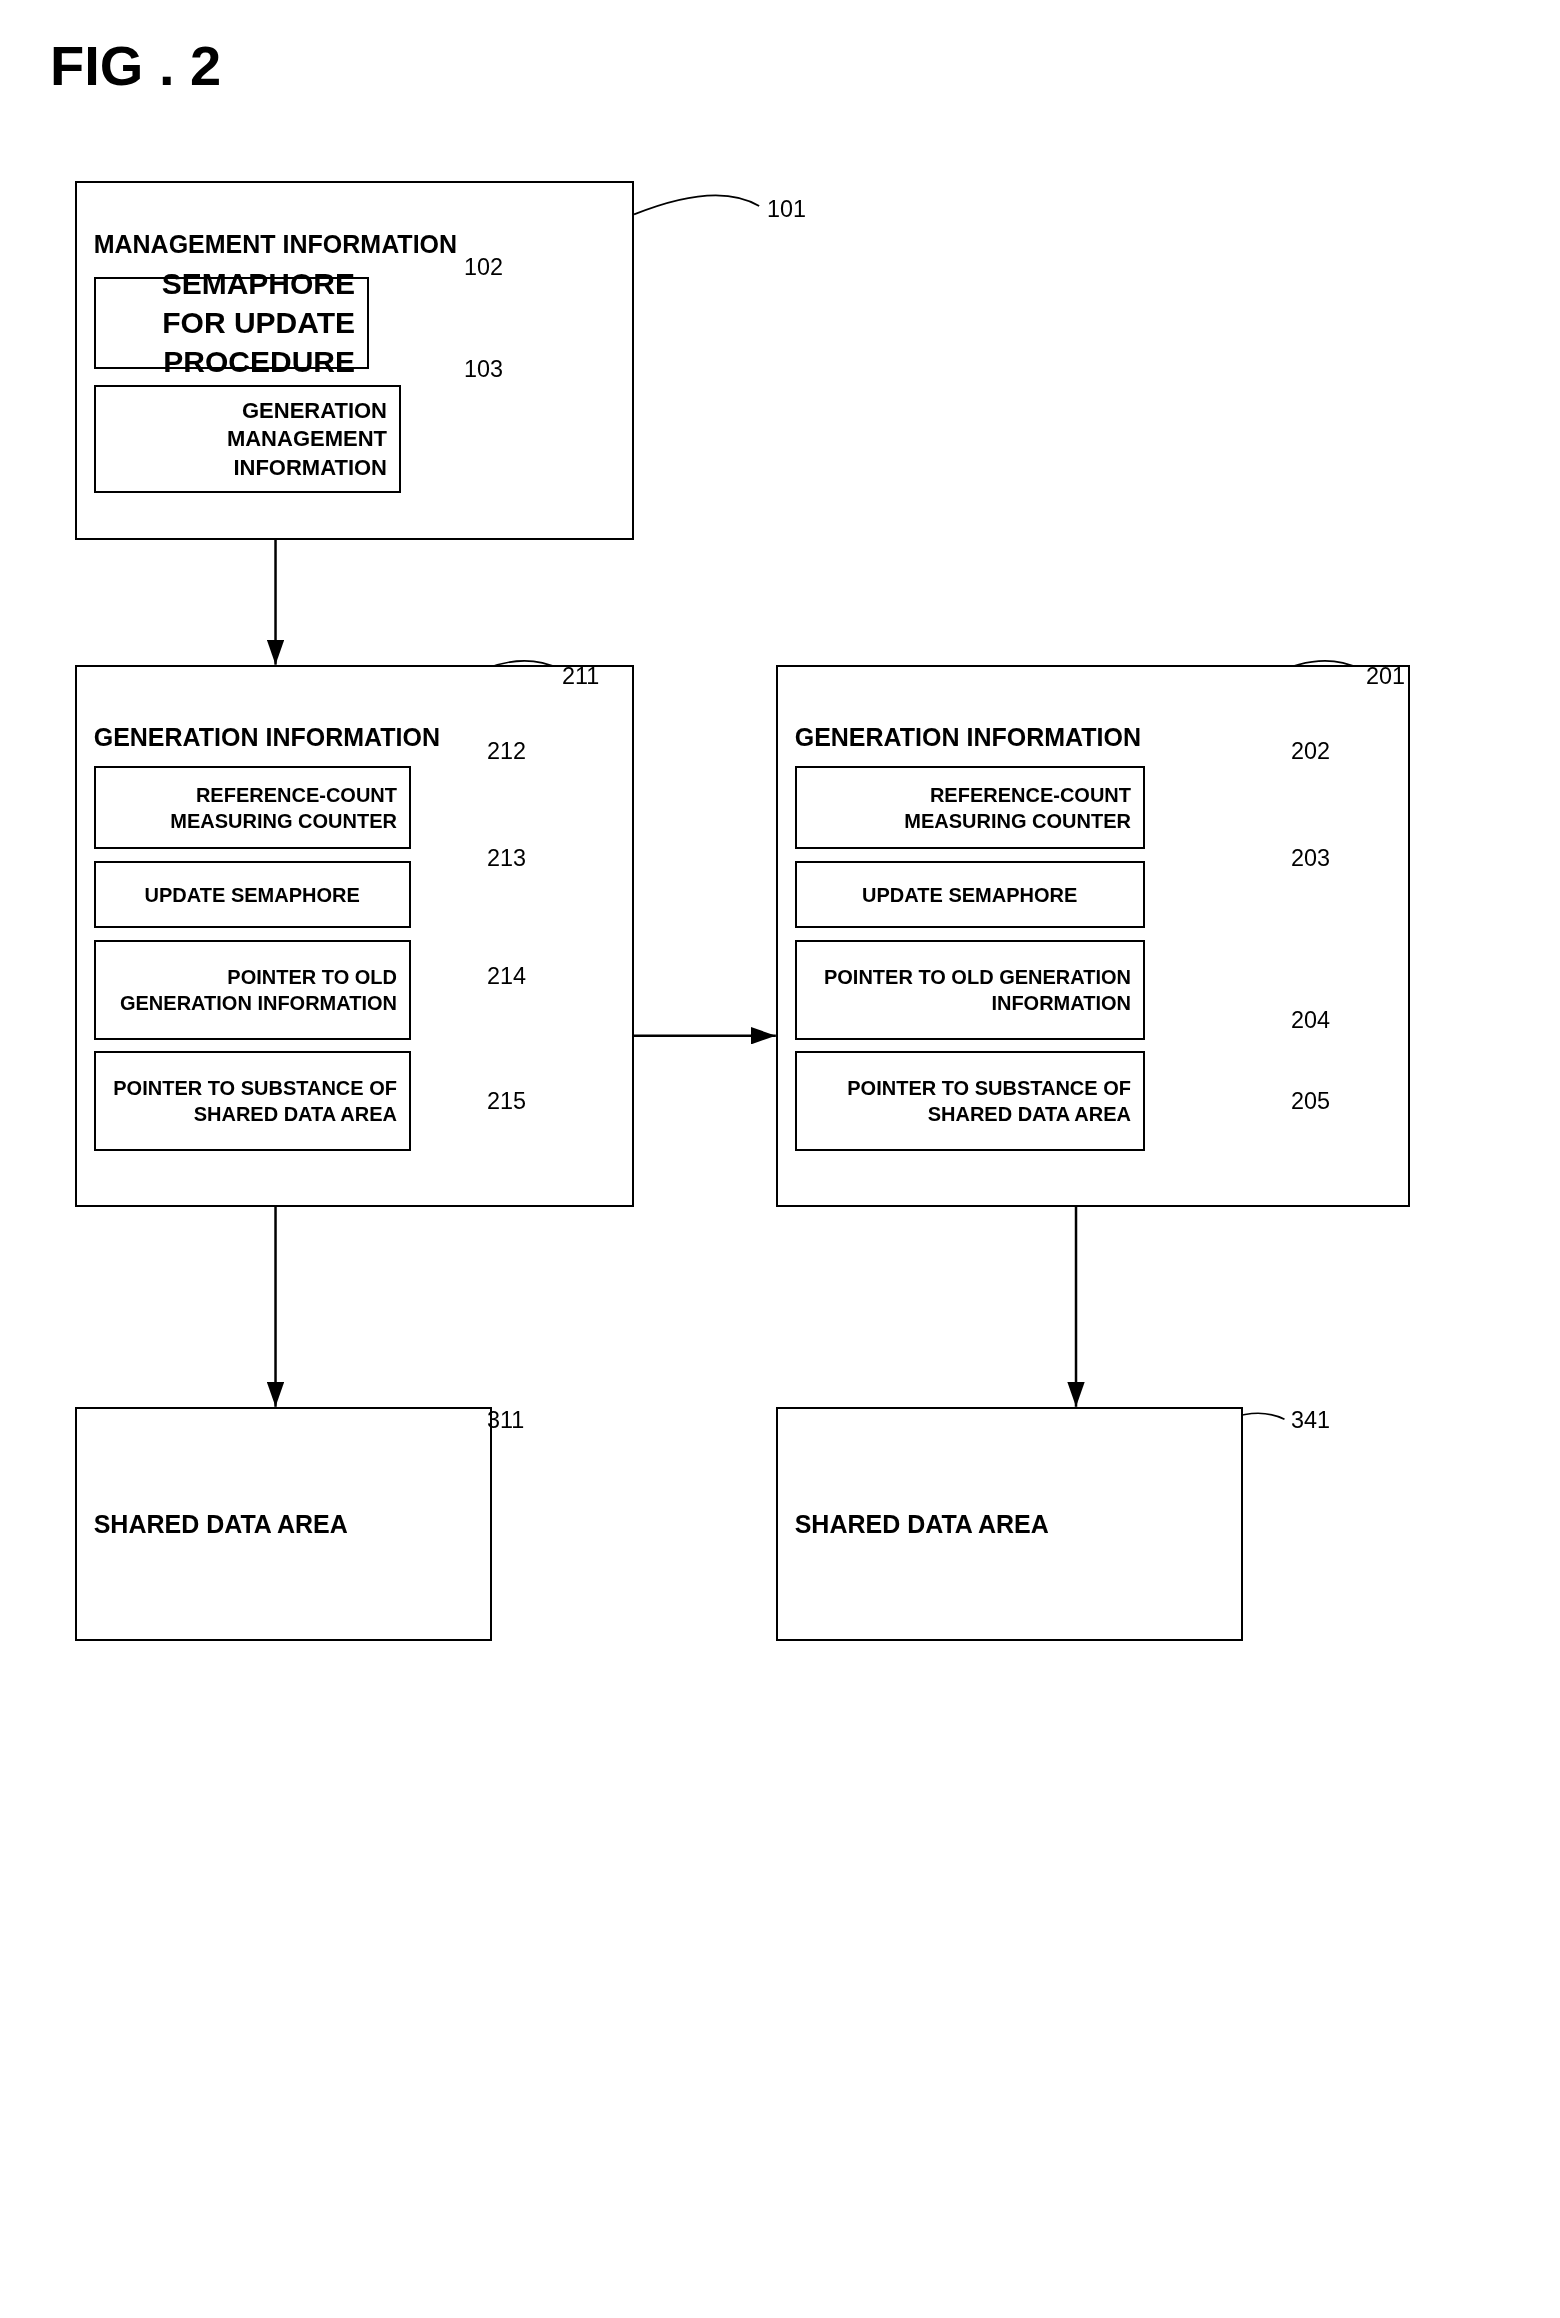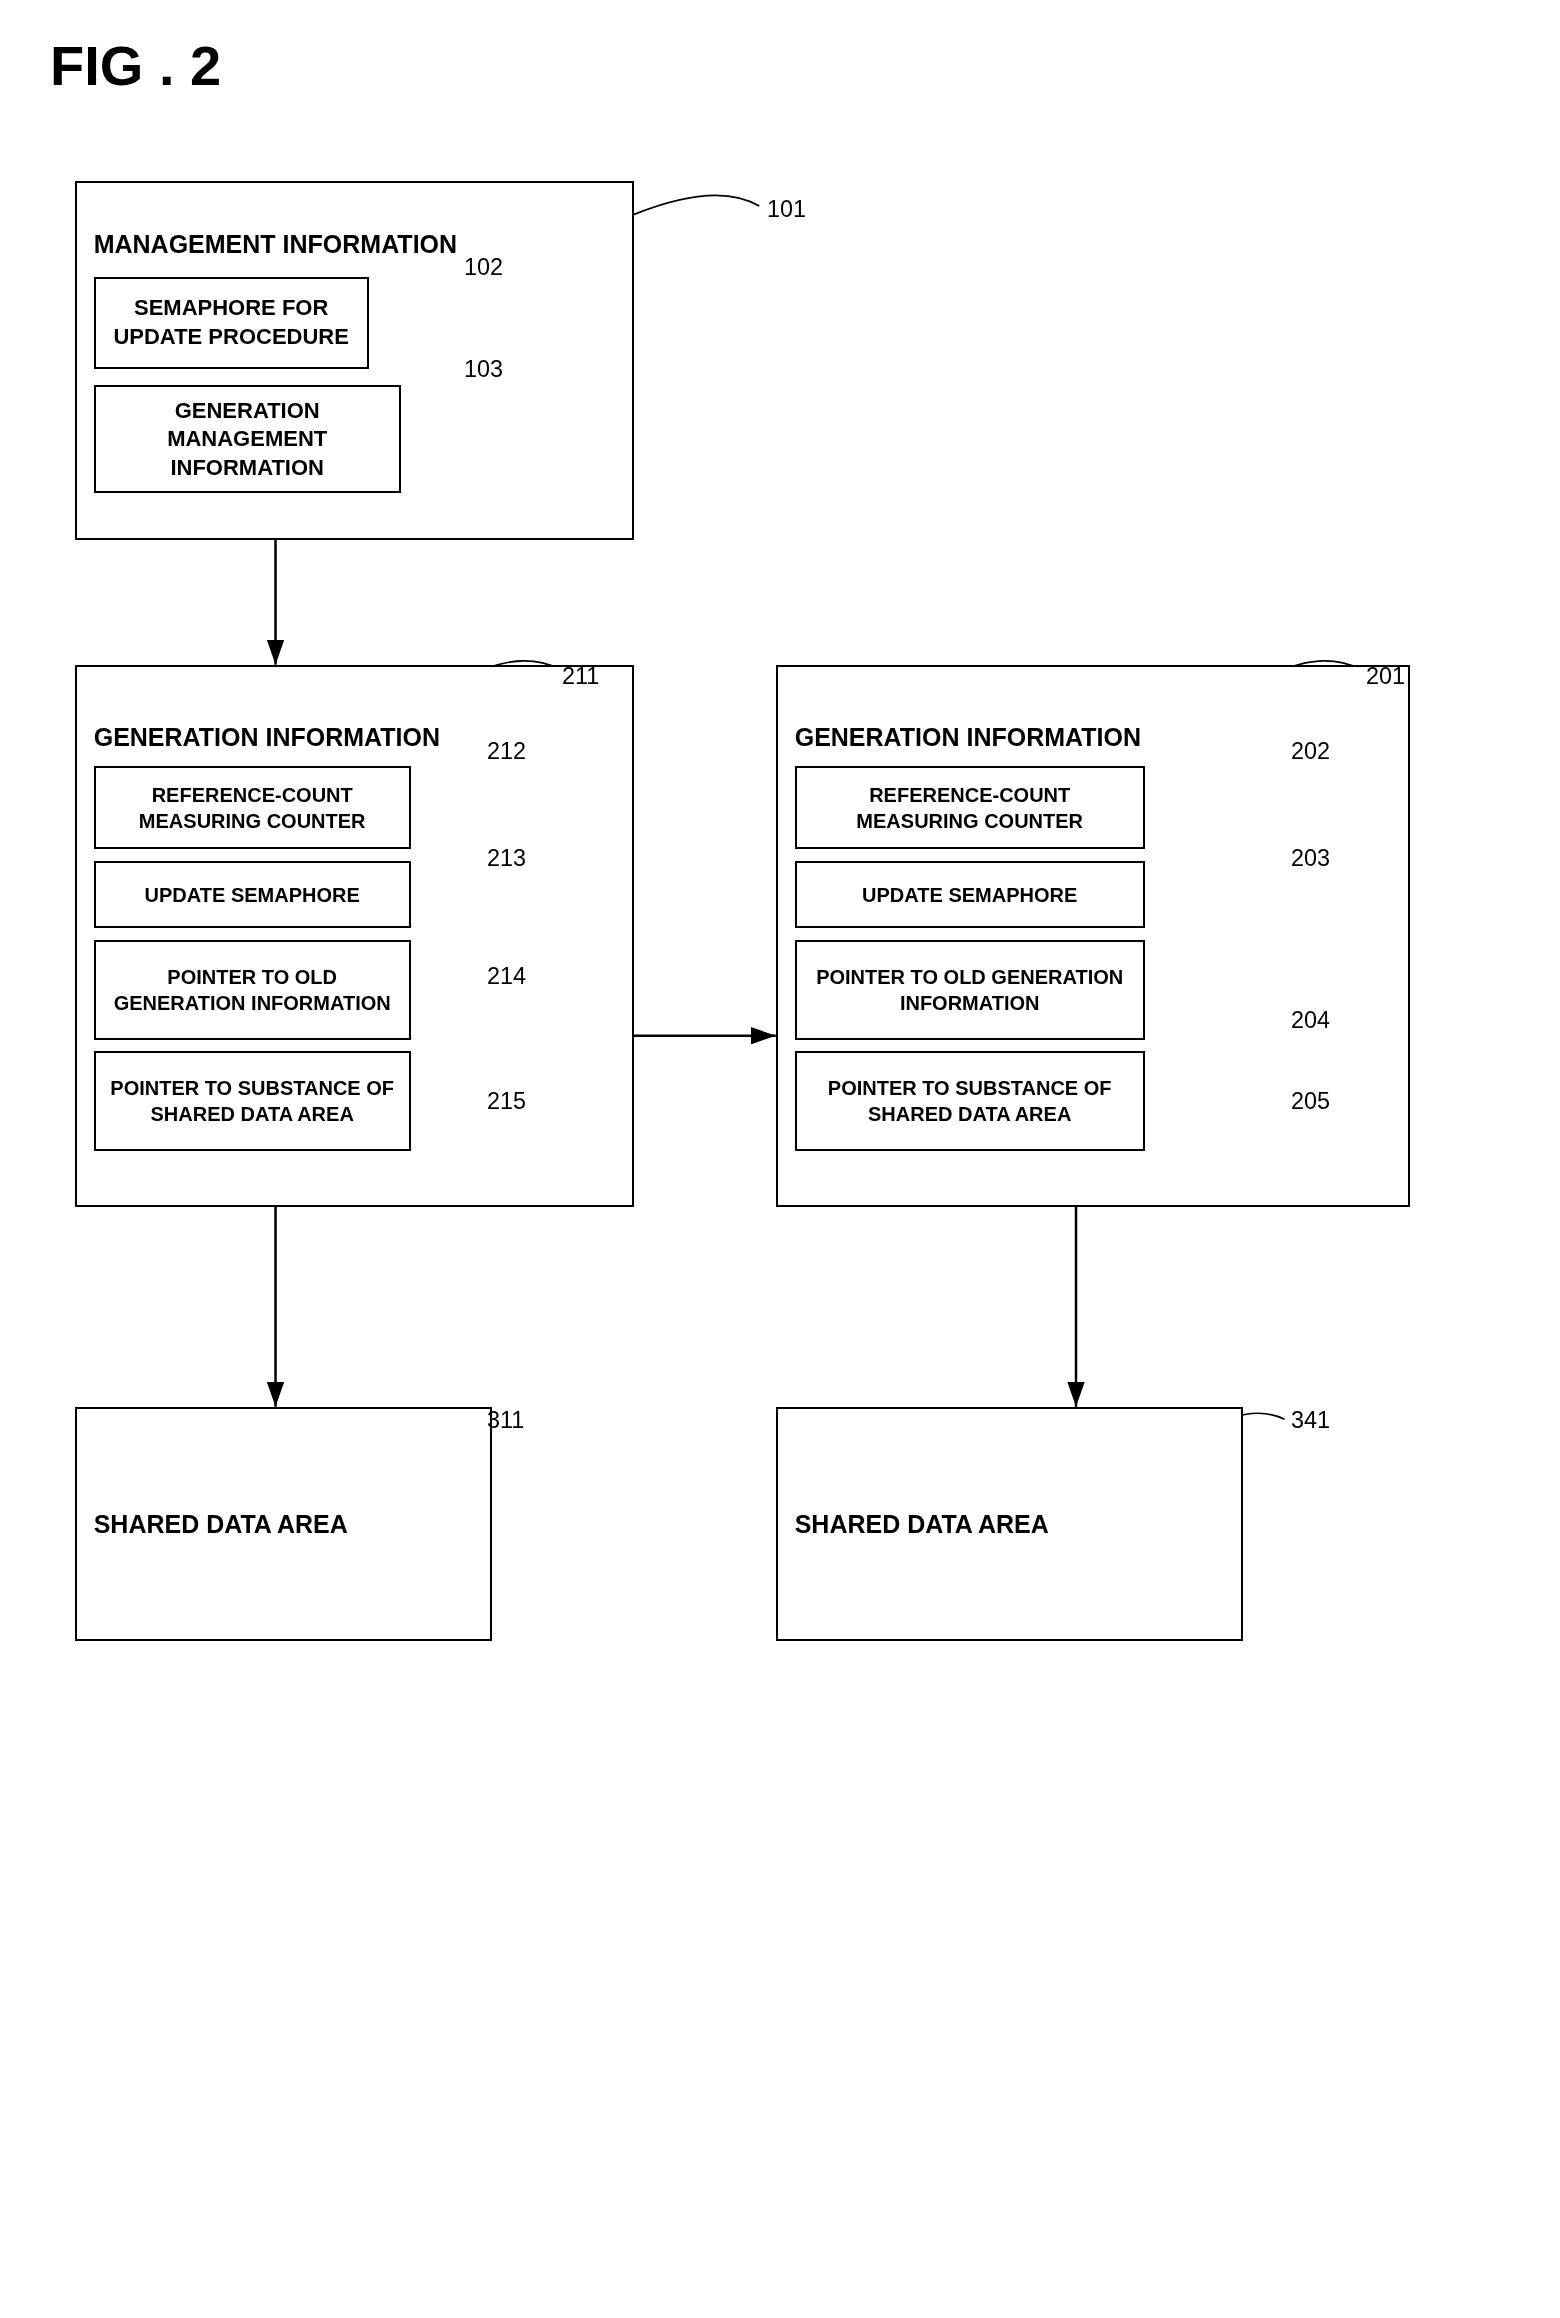--- a/index.html
+++ b/index.html
@@ -16,21 +16,21 @@
       margin-bottom: 33px;
     }
     .diagram-container {
       position: relative;
       width: 1460px;
       min-height: 2168px;
     }
     .box {
       border: 2.5px solid #000;
       background: #fff;
-      text-align: center;
+      text-align: right;
       display: flex;
       align-items: center;
       justify-content: center;
       position: absolute;
       font-size: 23.4px;
       font-weight: bold;
       line-height: 1.3;
       padding: 8.3px 11.7px;
     }
     .label-ref {
@@ -99,21 +99,21 @@
     <path d="M 1380 1175 Q 1440 1140 1480 1160" stroke="#000" stroke-width="2" fill="none"></path>
 
     <path d="M 420 1560 Q 480 1525 520 1545" stroke="#000" stroke-width="2" fill="none"></path>
 
     <path d="M 1380 1560 Q 1440 1525 1480 1545" stroke="#000" stroke-width="2" fill="none"></path>
   </svg>
 
   <div class="box" style="left:25px; top:50px; width:559px; height:359px; align-items:flex-start; flex-direction:column; padding:15px 16.7px;">
     <span style="font-size:25px; font-weight:bold; margin-bottom:16.7px;">MANAGEMENT INFORMATION</span>
 
-    <div class="box" style="position:relative; left:0; top:0; width:275px; height:92px; margin-bottom:16.7px; font-size:22px;">
+    <div class="box" style="position:relative; left:0; top:0; width:275px; height:92px; margin-bottom:16.7px; font-size:30px;">
       <span>SEMAPHORE FOR UPDATE PROCEDURE</span>
     </div>
 
     <div class="box" style="position:relative; left:0; top:0; width:307px; height:108px; font-size:22px;">
       <span>GENERATION MANAGEMENT INFORMATION</span>
     </div>
   </div>
 
   <div class="label-ref" style="left:717px; top:65px;">101</div>
 

